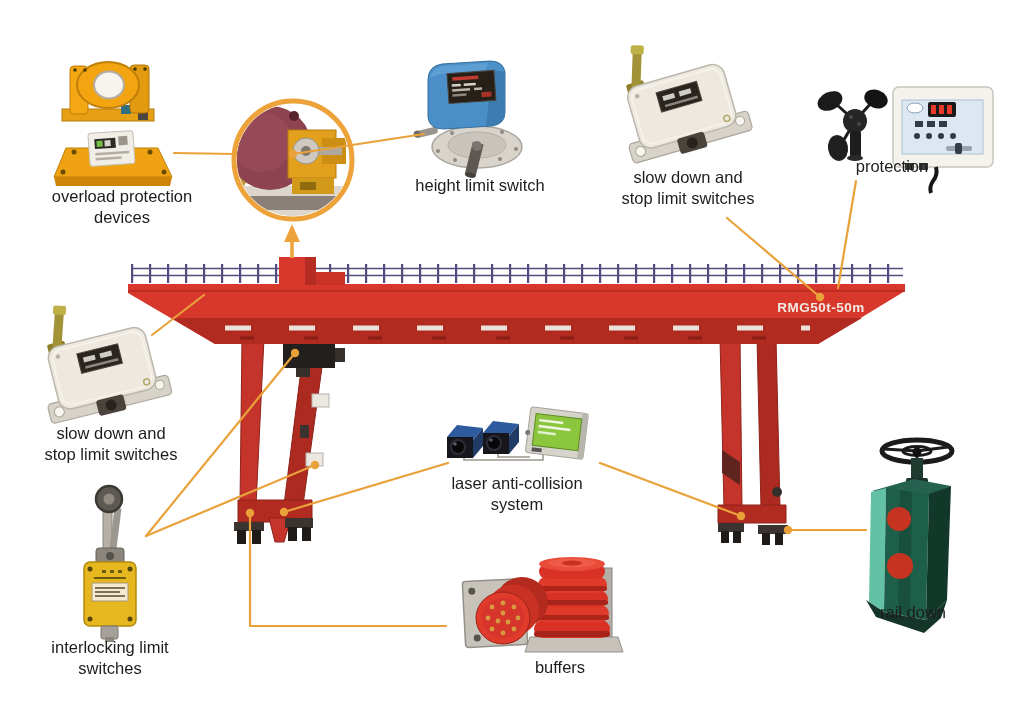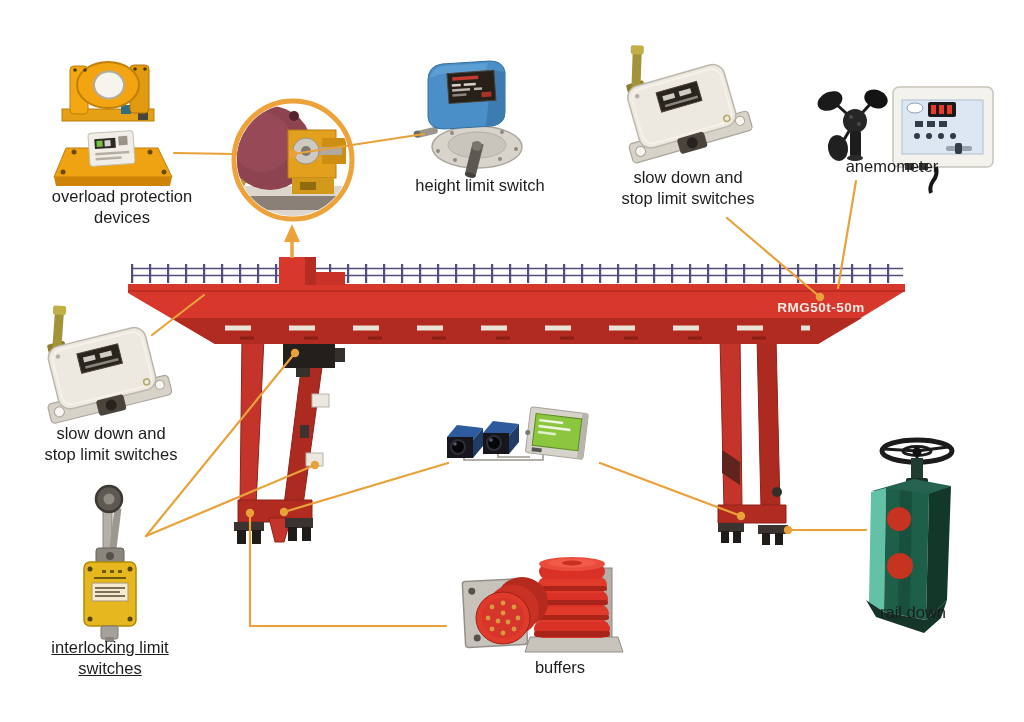--- a/index.html
+++ b/index.html
@@ -350,21 +350,23 @@
     <line x1="292" y1="258" x2="292" y2="240" stroke="#eda23a" stroke-width="3.5"></line>
     <polygon points="284,242 300,242 292,224" fill="#eda23a"></polygon>
   </g>
 </svg>
 
 <div class="callout-label" style="left:122px;top:186px;">overload protection
 devices</div>
 <div class="callout-label" style="left:469px;top:175px;margin-left:11px;">height limit switch</div>
 <div class="callout-label" style="left:688px;top:167px;">slow down and
 stop limit switches</div>
-<div class="callout-label" style="left:892px;top:156px;">anemometer</div>
+<div class="callout-label" style="left:892px;top:156px;">protection</div>
 <div class="callout-label" style="left:111px;top:423px;">slow down and
 stop limit switches</div>
-<div class="callout-label" style="left:110px;top:637px;text-decoration:underline;">interlocking limit
+<div class="callout-label" style="left:517px;top:473px;">laser anti-collision
+system</div>
+<div class="callout-label" style="left:110px;top:637px;">interlocking limit
 switches</div>
 <div class="callout-label" style="left:560px;top:657px;">buffers</div>
 <div class="callout-label" style="left:913px;top:602px;">rail down</div>
 
 </div>
 
 </body></html>

